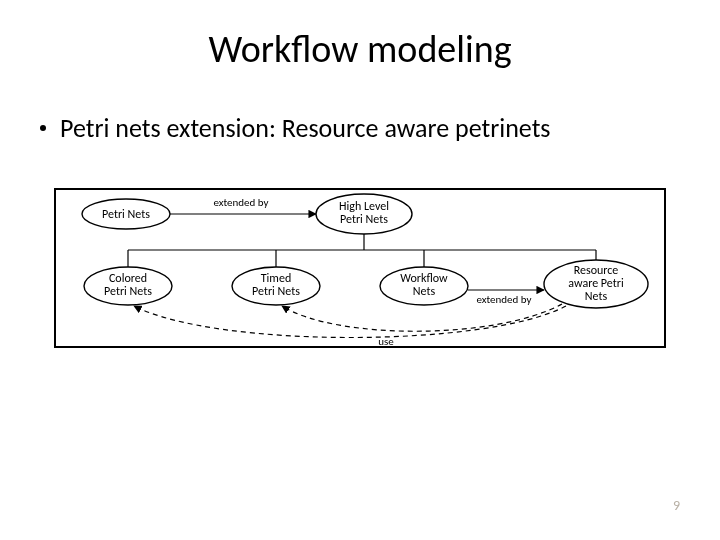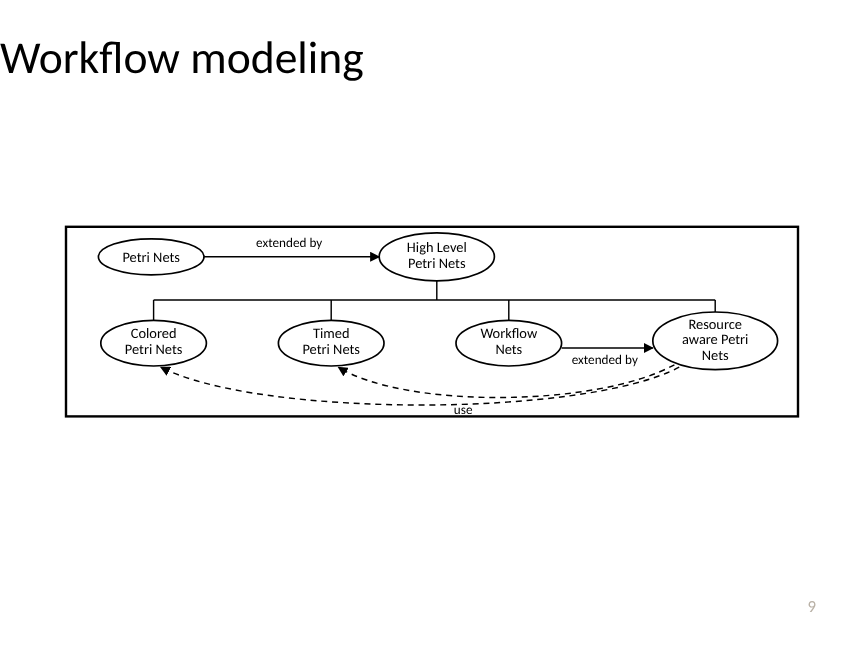--- a/index.html
+++ b/index.html
@@ -1,37 +1,41 @@
 <!DOCTYPE html>
 <html><head>
 <meta charset="utf-8">
 <style>
   * { box-sizing: border-box; margin: 0; padding: 0; }
   html, body { width: 720px; height: 540px; background: #fff; font-family: Calibri, Arial, sans-serif; color: #000; }
   .slide { position: relative; width: 720px; height: 540px; }
-  .title { position: absolute; top: 26px; left: 0; width: 720px; text-align: left; font-size: 38px; font-weight: 400; }
+  .title { position: absolute; top: 26px; left: 0; width: 720px; text-align: center; font-size: 38px; font-weight: 400; }
   .bullet-row { position: absolute; top: 112px; left: 40px; display: flex; align-items: center; }
   .bullet-dot { width: 6px; height: 6px; border-radius: 50%; background: #000; margin-right: 14px; }
   .bullet-text { font-size: 26px; }
   .diagram-frame { position: absolute; top: 188px; left: 54px; width: 612px; height: 160px; border: 2px solid #000; }
   .diagram-svg { position: absolute; top: 0; left: 0; }
   .node { fill: #fff; stroke: #000; stroke-width: 1.4; }
   .node-text { font-family: Calibri, Arial, sans-serif; font-size: 12px; fill: #000; }
   .edge { stroke: #000; stroke-width: 1.2; fill: none; }
   .edge-dash { stroke: #000; stroke-width: 1.2; fill: none; stroke-dasharray: 5 4; }
   .edge-label { font-family: Calibri, Arial, sans-serif; font-size: 11px; fill: #000; }
   .page-num { position: absolute; right: 40px; bottom: 26px; font-size: 14px; color: #b9b1a6; }
 </style>
 </head>
 <body>
 
 <div class="slide">
 
   <div class="title">Workflow modeling</div>
 
+  <div class="bullet-row">
+    <span class="bullet-dot"></span>
+    <span class="bullet-text">Petri nets extension: Resource aware petrinets</span>
+  </div>
 
   <div class="diagram-frame">
     <svg class="diagram-svg" width="612" height="160">
       <defs>
         <marker id="arrow" viewBox="0 0 10 10" refX="9" refY="5" markerWidth="7" markerHeight="7" orient="auto-start-reverse">
           <path d="M 0 0 L 10 5 L 0 10 z" fill="#000"></path>
         </marker>
       </defs>
 
       <ellipse class="node" cx="70" cy="24" rx="44" ry="15"></ellipse>

